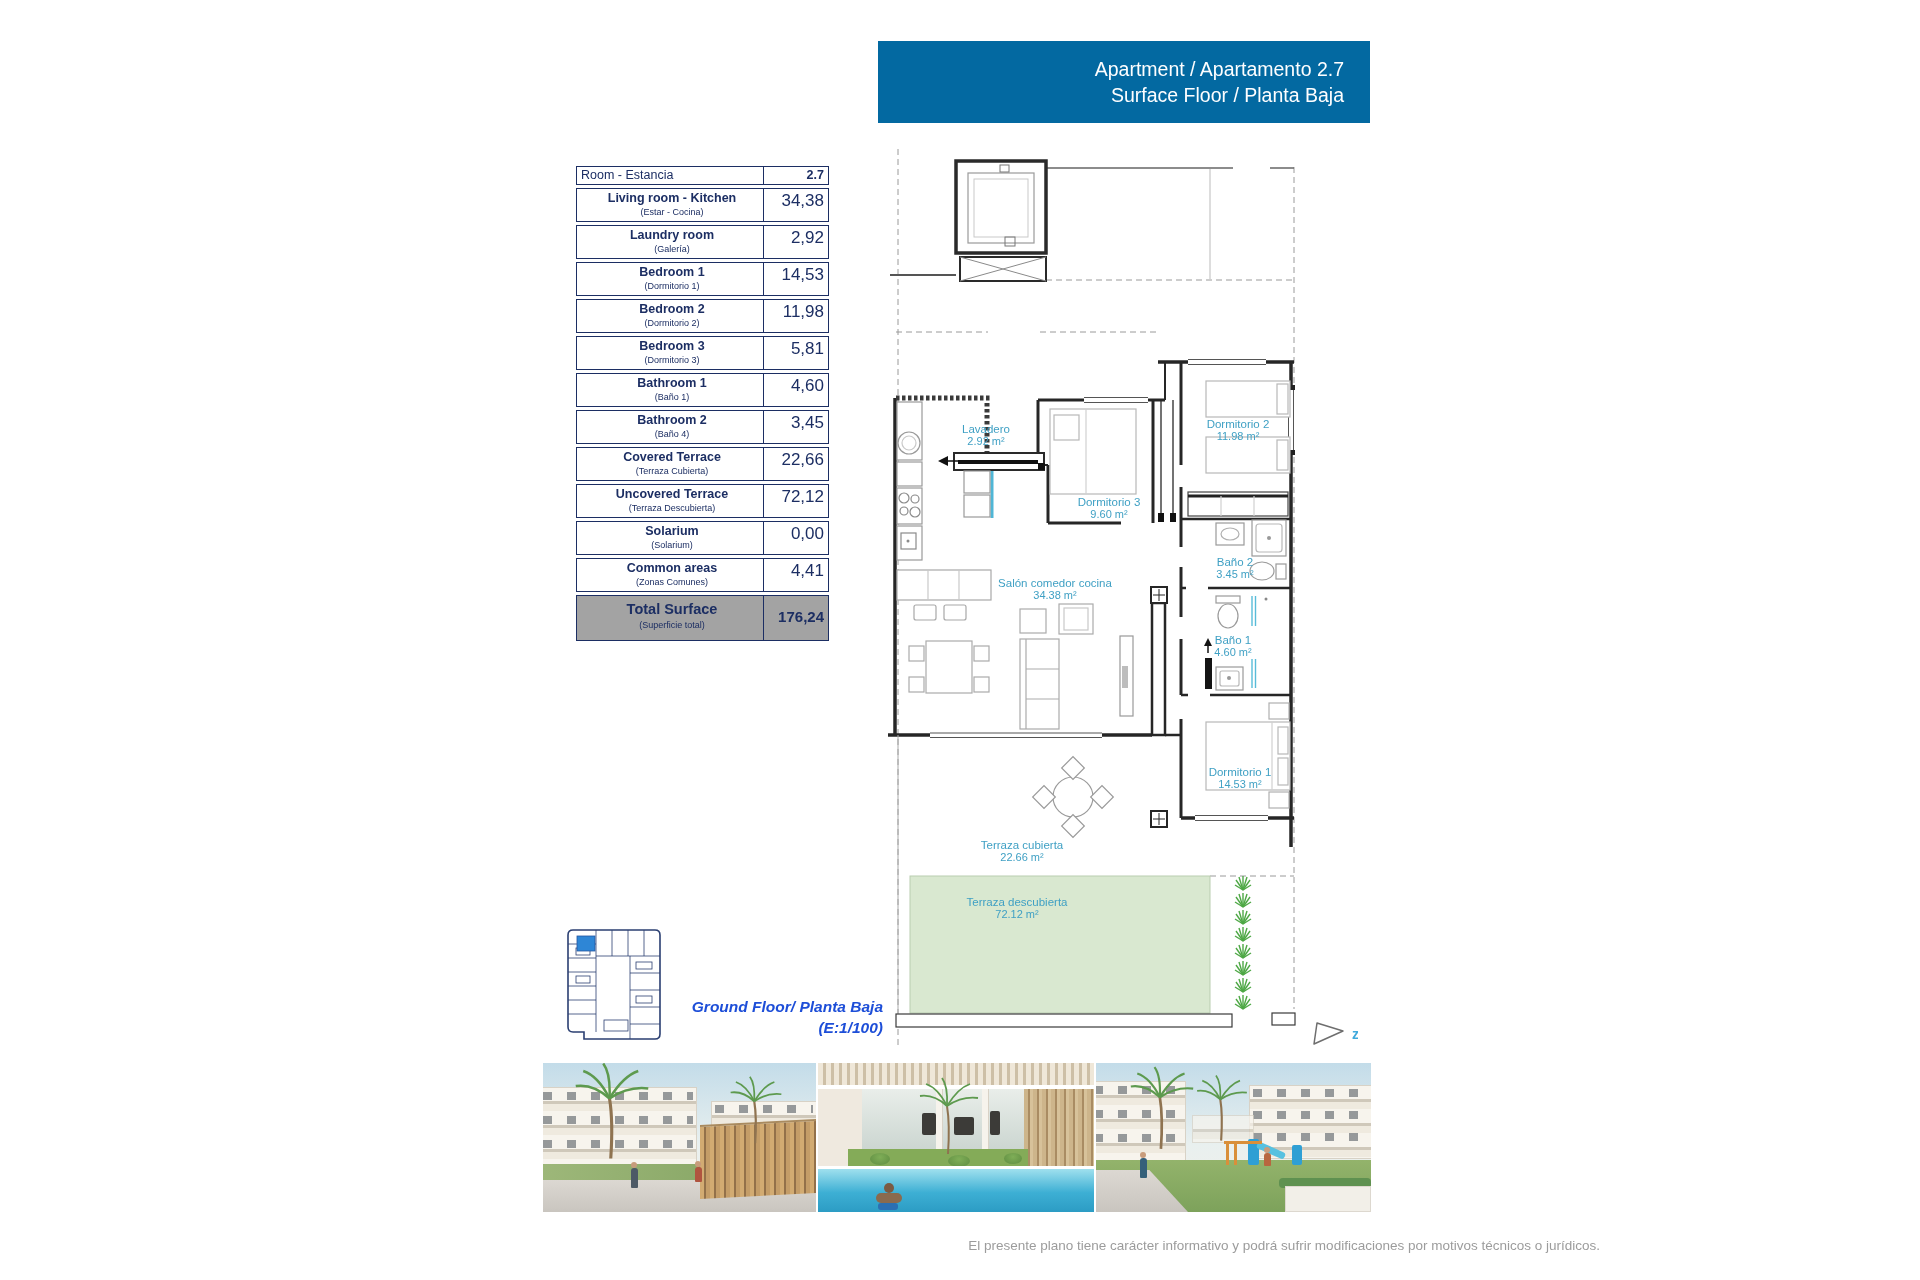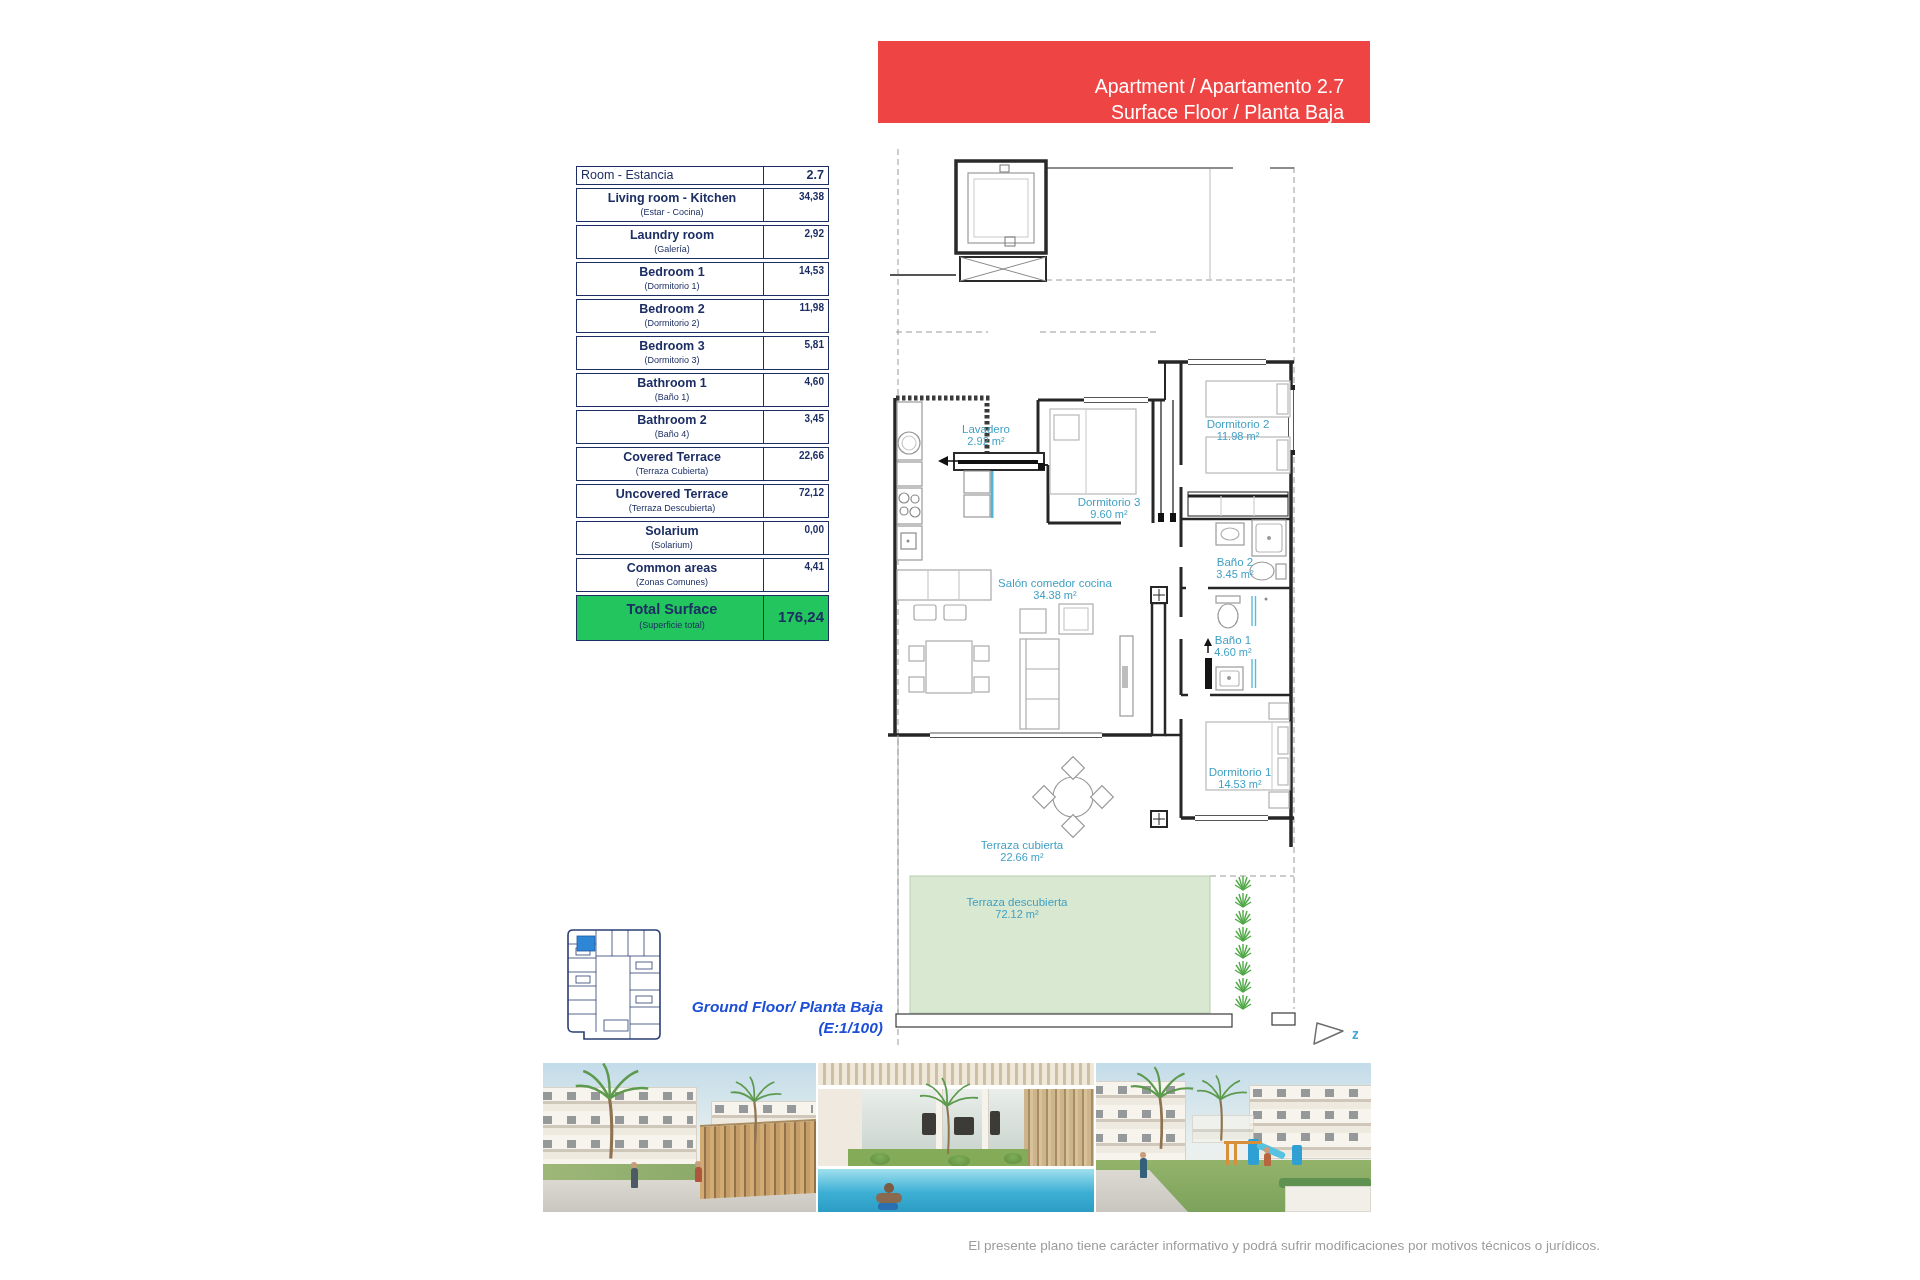--- a/index.html
+++ b/index.html
@@ -2,34 +2,34 @@
 <html><head>
 <meta charset="utf-8">
 <style>
   * { margin:0; padding:0; box-sizing:border-box; }
   html,body { background:#ffffff; }
   body { font-family:"Liberation Sans", sans-serif; }
   #page { position:relative; width:1920px; height:1280px; background:#ffffff; overflow:hidden; }
 
   
   #banner { position:absolute; left:878px; top:41px; width:492px; height:82px;
-    background:#ef4444; color:#fefeff; text-align:right; padding:32px 26px 0 0;
+    background:#0369a1; color:#fefeff; text-align:right; padding:15px 26px 0 0;
     font-size:19.5px; line-height:26px; font-weight:400; }
 
   
   #room-table { position:absolute; left:576px; top:166px; width:253px; color:#1c2e63; }
   .rt-header { height:19px; border:1.6px solid #1c2e63; display:flex; margin-bottom:2.5px; background:#fff; }
   .rt-header .rt-name { flex:0 0 186px; font-weight:normal; font-size:12.5px; padding:1px 0 0 4px; }
   .rt-header .rt-val { flex:1; border-left:1.6px solid #1c2e63; font-weight:bold; font-size:12.5px; text-align:right; padding:1px 4px 0 0; }
   .rt-row { height:34.5px; border:1.6px solid #1c2e63; display:flex; margin-bottom:2.5px; background:#fff; }
   .rt-cell-l { flex:0 0 186px; padding:2px 0 0 4px;text-align:center; }
-  .rt-cell-r { flex:1; border-left:1.6px solid #1c2e63; text-align:right; padding:2px 4px 0 0; font-size:10px;font-weight:bold; }
+  .rt-cell-r { flex:1; border-left:1.6px solid #1c2e63; text-align:right; padding:2px 4px 0 0; font-size:17px; }
   .rt-cell-l .nm { font-size:12.5px; font-weight:bold; line-height:14px; }
   .rt-cell-l .sub { font-size:9px; line-height:11px; margin-top:2px; }
-  .rt-total { height:46px; border:1.6px solid #1c2e63; display:flex; background:#22c55e; }
+  .rt-total { height:46px; border:1.6px solid #1c2e63; display:flex; background:#a3a3a3; }
   .rt-total .rt-cell-l { padding-top:5px; }
   .rt-total .nm { font-size:14.5px; font-weight:bold; line-height:17px; }
   .rt-total .sub { font-size:9px; }
   .rt-total .rt-cell-r { font-size:15px; font-weight:bold; padding-top:12px; }
 
   
   #plan { position:absolute; left:888px; top:147px; }
 
   
   #key-plan { position:absolute; left:566px; top:928px; }

